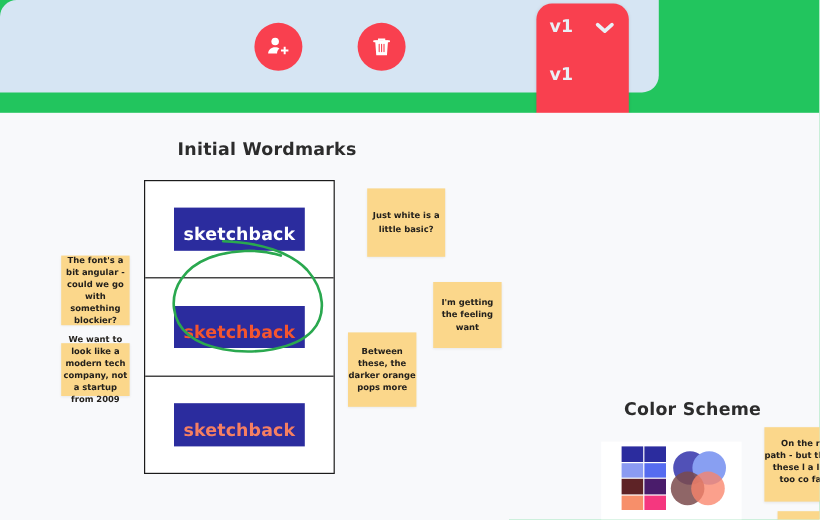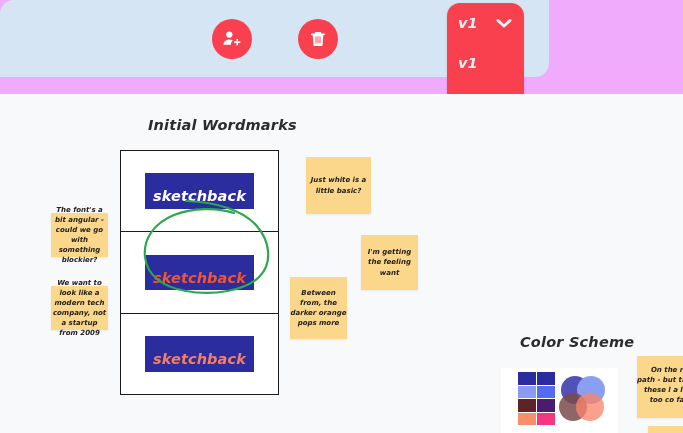--- a/index.html
+++ b/index.html
@@ -9,21 +9,21 @@
   }
   body {
     width: 683px;
     height: 433px;
     overflow: hidden;
     font-family: "DejaVu Sans", sans-serif;
     position: relative;
   }
 
   
-  #app-root { position: absolute; inset: 0; background: #f0abfc; font-style: italic; }
+  #app-root { position: absolute; inset: 0; background: #22c55e; }
 
   .banner {
     position: absolute;
     left: 0; top: 0;
     width: 549px;
     height: 77px;
     background: #d6e5f3;
     border-top-left-radius: 14px;
     border-bottom-right-radius: 14px;
   }
@@ -145,21 +145,21 @@
     align-items: center;
     justify-content: center;
     text-align: center;
     padding: 6px 0;
     font-size: 7px;
     line-height: 1.45;
     font-weight: bold;
     font-family: "DejaVu Sans", sans-serif;
     box-shadow: 0 1px 2px rgba(0,0,0,.07);
   }
-  #note-angular  { left: 51px;  top: 119px; width: 57px; height: 44px; }
+  #note-angular  { left: 51px;  top: 119px; width: 57px; height: 58px; }
   #note-modern   { left: 51px;  top: 192px; width: 57px; height: 44px; }
   #note-white    { left: 306px; top: 63px;  width: 65px; height: 57px; }
   #note-between  { left: 290px; top: 183px; width: 57px; height: 62px; }
   #note-feeling  { left: 361px; top: 141px; width: 57px; height: 55px; }
   #note-rightpath{ left: 637px; top: 262px; width: 62px; height: 62px;
                    align-items: flex-start; text-align: right; padding-top: 9px; }
   #note-partial  { left: 648px; top: 332px; width: 62px; height: 40px; }
 
   
   .ink { position: absolute; pointer-events: none; }
@@ -263,21 +263,21 @@
                  C5 42 16 26 36 18 C54 11 78 10 96 16"></path>
       </svg>
     </div>
 
     <div class="note" id="note-angular">The font's a bit angular - could we go with something blockier?</div>
 
     <div class="note" id="note-modern">We want to look like a modern tech company, not a startup from 2009</div>
 
     <div class="note" id="note-white">Just white is a little basic?</div>
 
-    <div class="note" id="note-between">Between from, the darker orange pops more</div>
+    <div class="note" id="note-between">Between these, the darker orange pops more</div>
 
     <div class="note" id="note-feeling">I'm getting the feeling want</div>
 
     <div class="note" id="note-rightpath">On the right path - but think these l a little too co faded</div>
 
     <div class="note" id="note-partial"></div>
 
     <div class="ink" id="ink-arrow">
       <svg width="130" height="60" viewBox="0 0 130 60" fill="none" stroke="#2aa84f" stroke-width="2" stroke-linecap="round">
         <path d="M48 106 C70 101 88 101 100 107 C111 113 115 122 114 133"></path>

